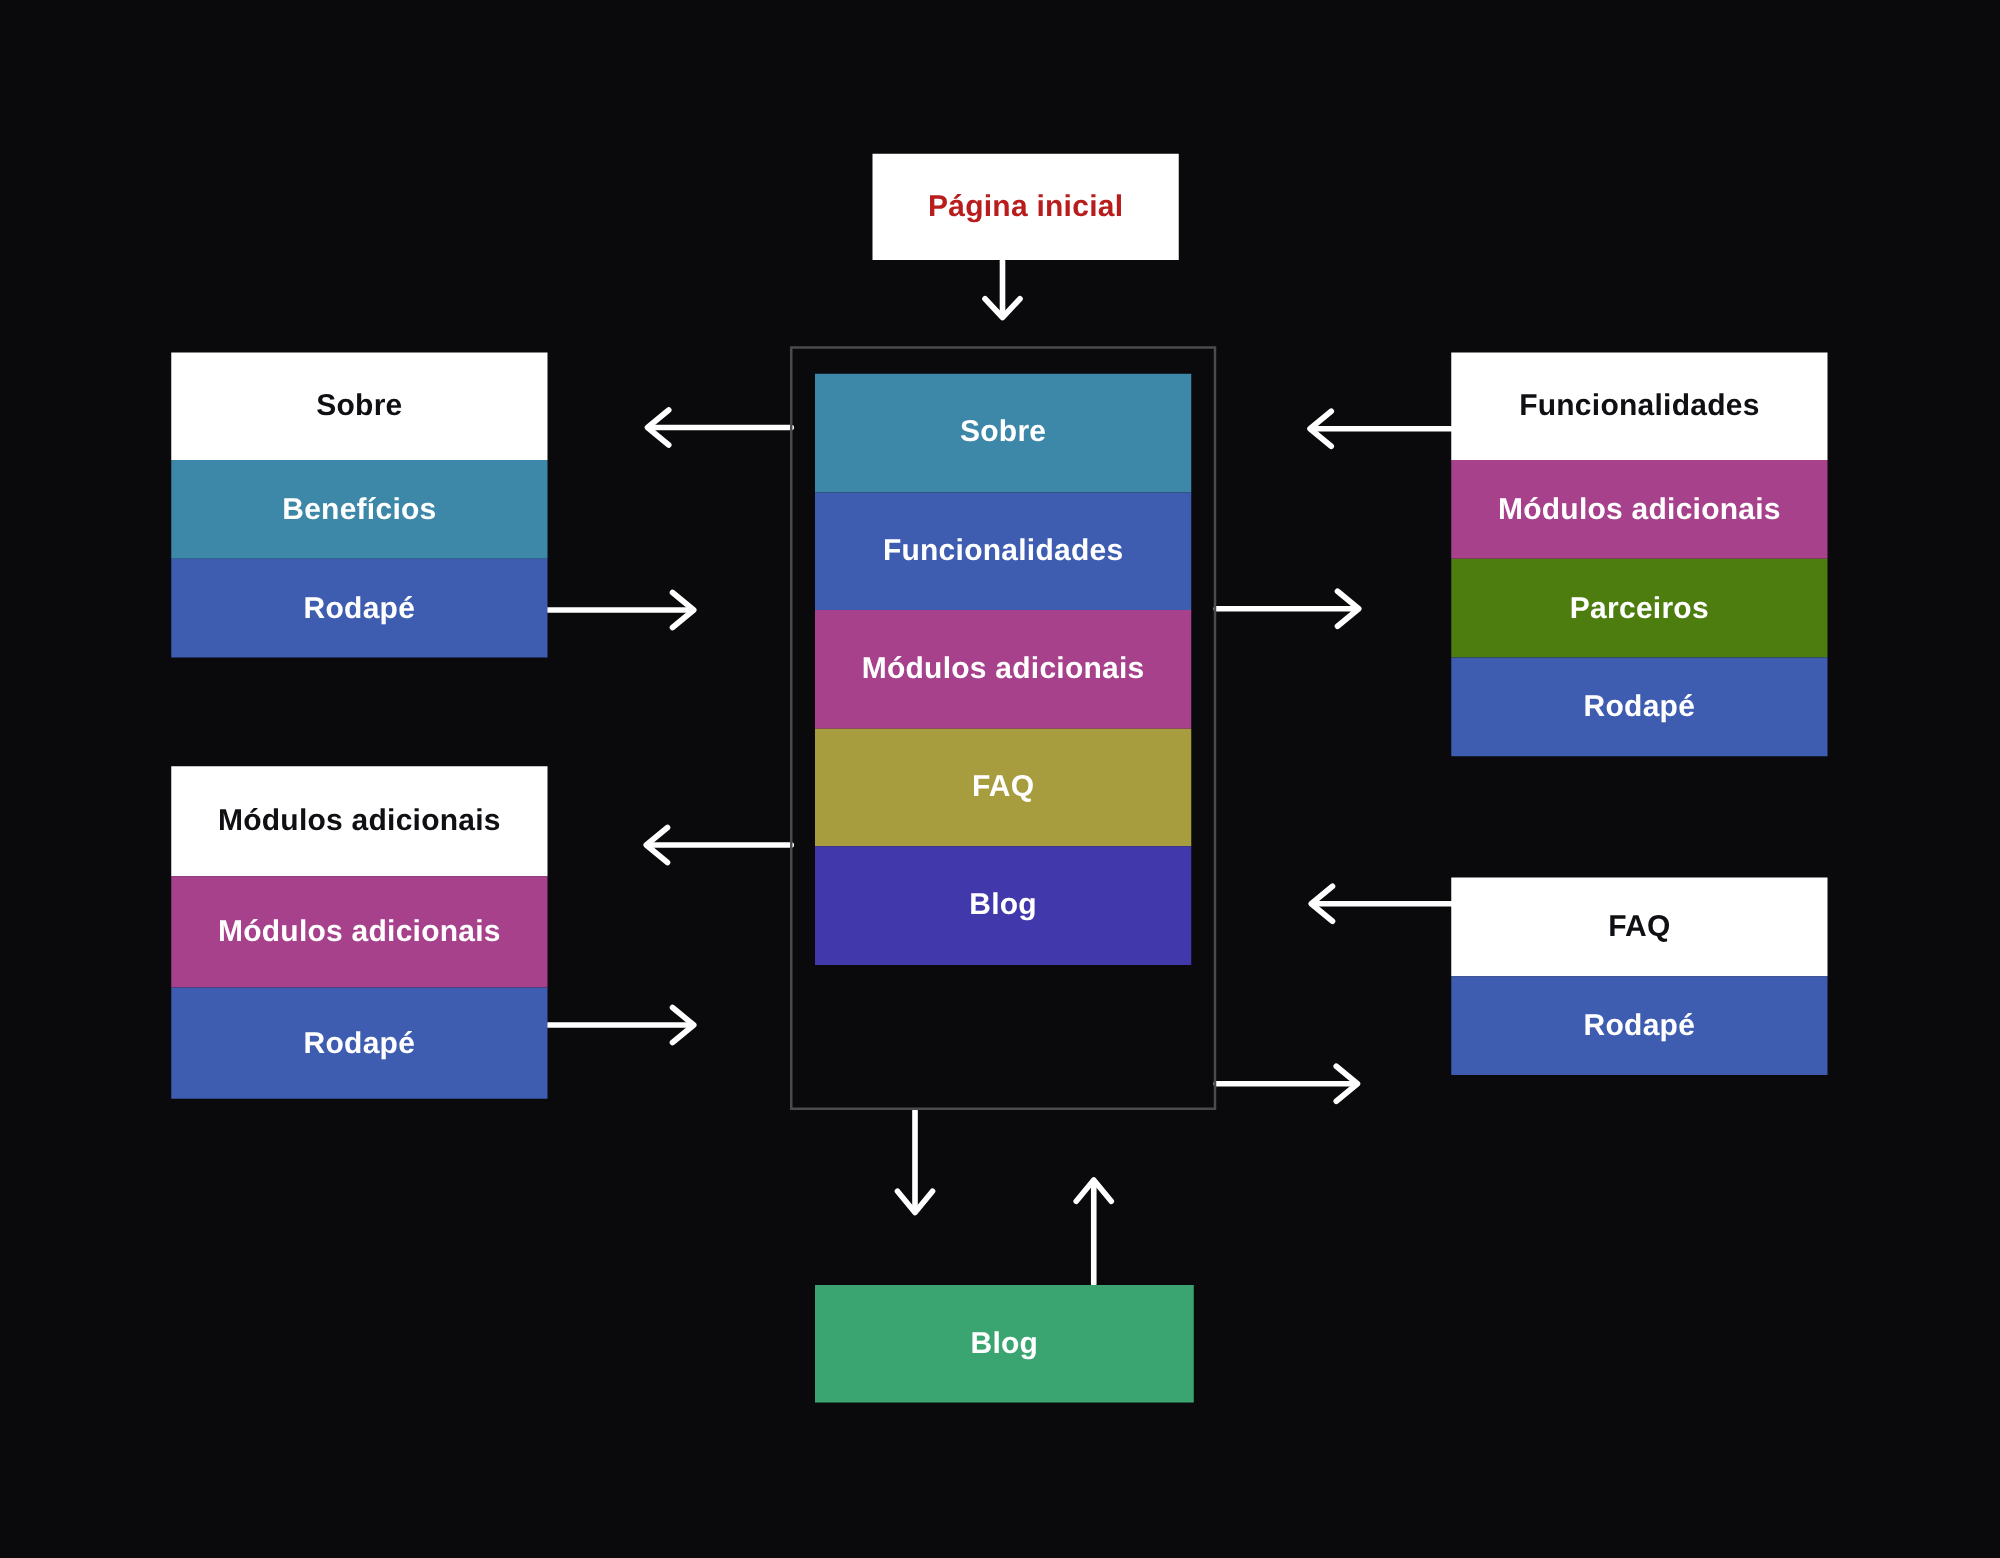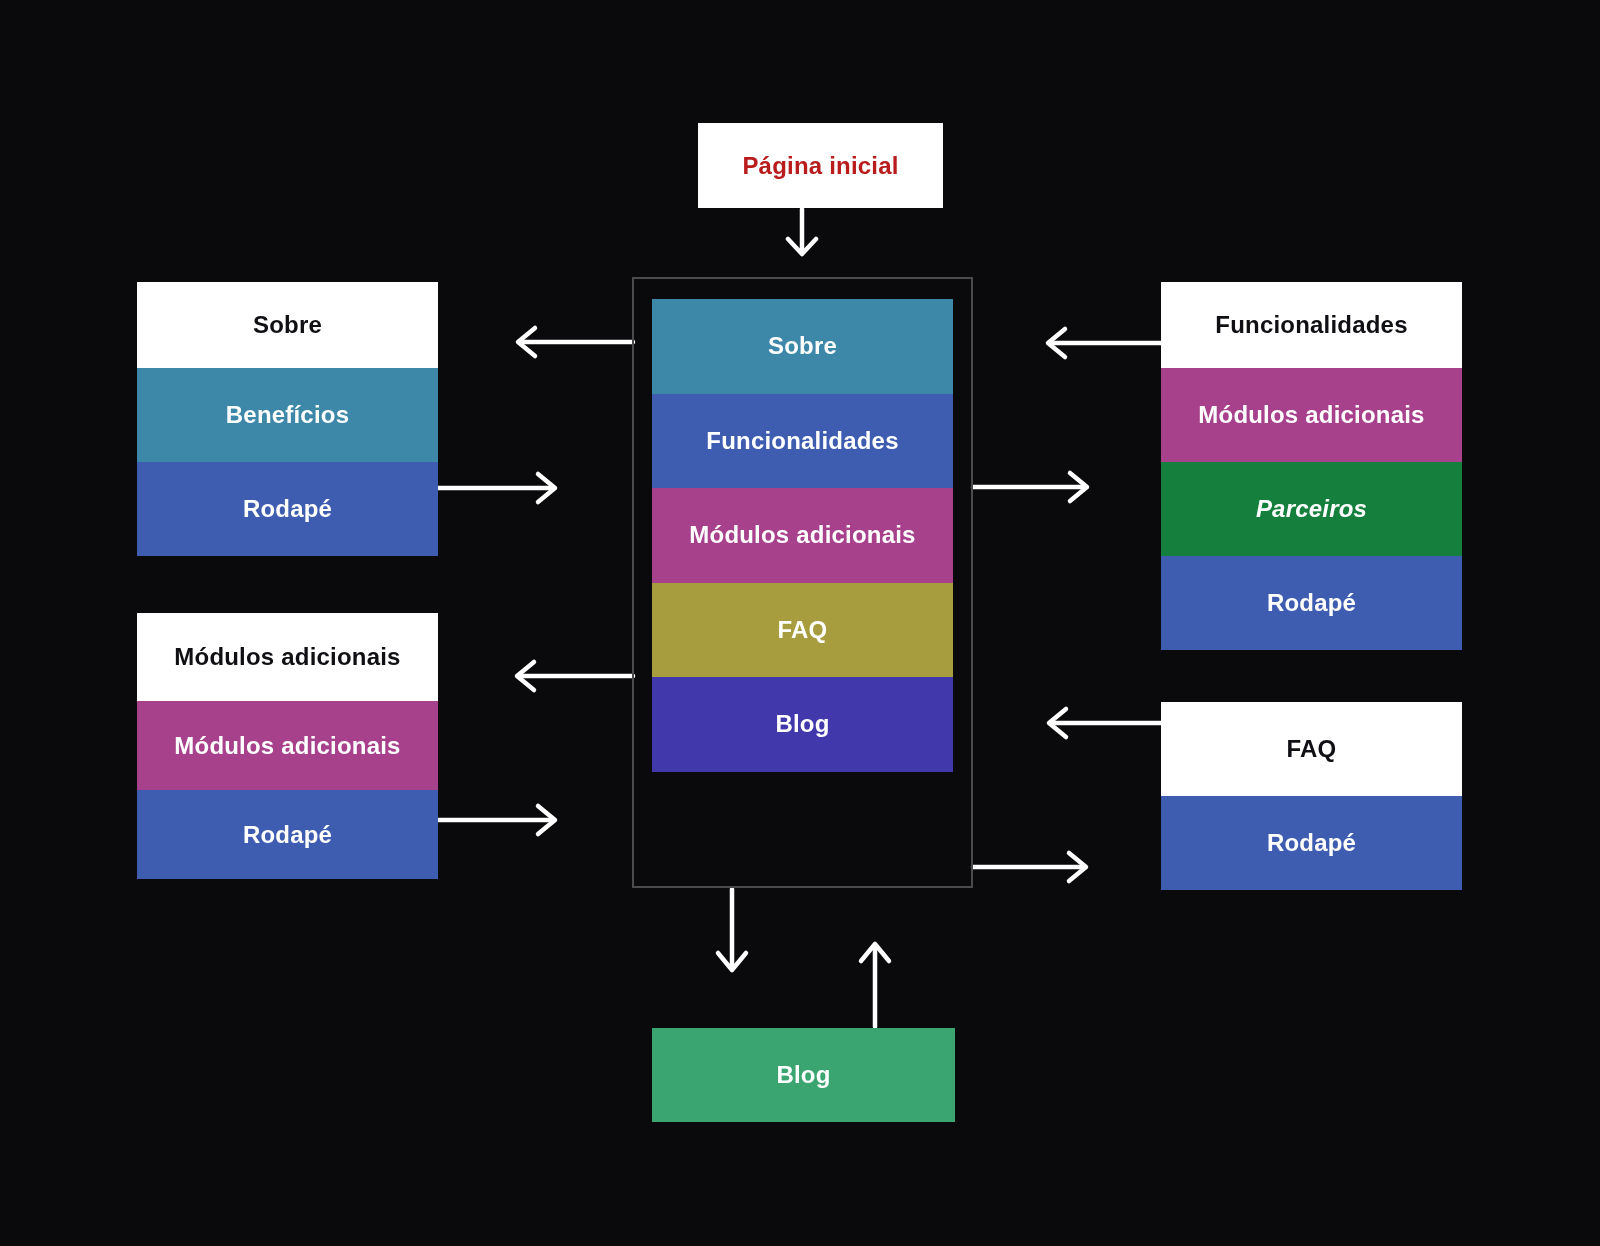--- a/index.html
+++ b/index.html
@@ -38,21 +38,21 @@
     box-sizing: border-box;
     border: 2px solid #4b4b4e;
     padding: 20px 18px;
     display: flex;
     flex-direction: column;
   }
   .container .row { height: 94.5px; }
   .h86 { height: 86px; }
   .h88 { height: 88px; }
   .h89 { height: 89px; }
-  .h94 { height: 94px; }
+  .h94 { height: 79px; }
 </style>
 </head>
 <body>
 
 <div class="stage" style="background-color: rgb(10, 10, 12);">
 
   <svg class="arrows" viewBox="0 0 1600 1246" style="stroke: rgb(255, 255, 255);">
     <g>
       <line x1="802" y1="209" x2="802" y2="250"></line>
       <polyline points="788,239 802,254 816,239"></polyline>
@@ -117,21 +117,21 @@
 
   <div class="stack" style="left:137px; top:613px; width:301px;">
     <div class="row header h88" style="background-color: rgb(255, 255, 255); color: rgb(16, 16, 20);">Módulos adicionais</div>
     <div class="row h89" style="background-color: rgb(167, 65, 140);">Módulos adicionais</div>
     <div class="row h89" style="background-color: rgb(62, 92, 176);">Rodapé</div>
   </div>
 
   <div class="stack" style="left:1161px; top:282px; width:301px;">
     <div class="row header h86" style="background-color: rgb(255, 255, 255); color: rgb(16, 16, 20);">Funcionalidades</div>
     <div class="row h94" style="background-color: rgb(167, 65, 140);">Módulos adicionais</div>
-    <div class="row h94" style="background-color: #15803d; font-style: italic;">Parceiros</div>
+    <div class="row h94" style="background-color: #4d7c0f;">Parceiros</div>
     <div class="row h94" style="background-color: rgb(62, 92, 176);">Rodapé</div>
   </div>
 
   <div class="stack" style="left:1161px; top:702px; width:301px;">
     <div class="row header h94" style="background-color: rgb(255, 255, 255); color: rgb(16, 16, 20);">FAQ</div>
     <div class="row h94" style="background-color: rgb(62, 92, 176);">Rodapé</div>
   </div>
 
   <div class="node" style="left: 652px; top: 1028px; width: 303px; height: 94px; color: rgb(255, 255, 255); background-color: rgb(59, 165, 114);">Blog</div>
 

